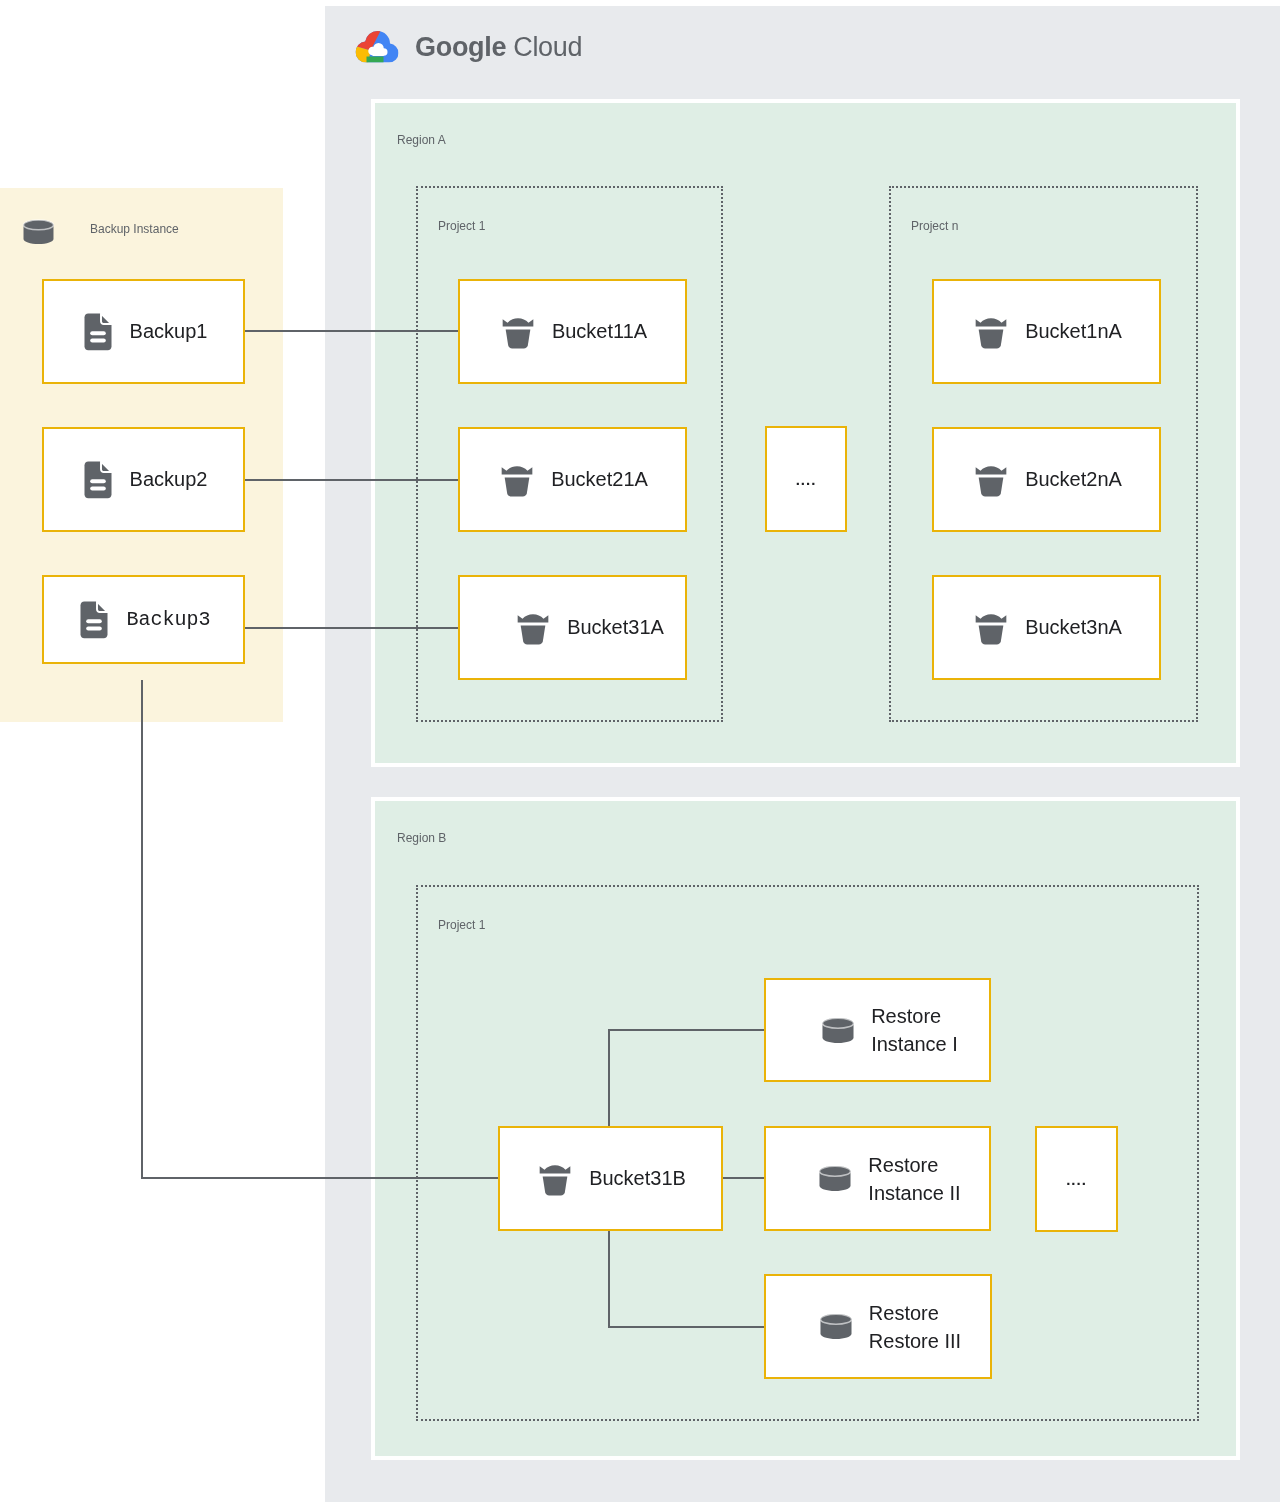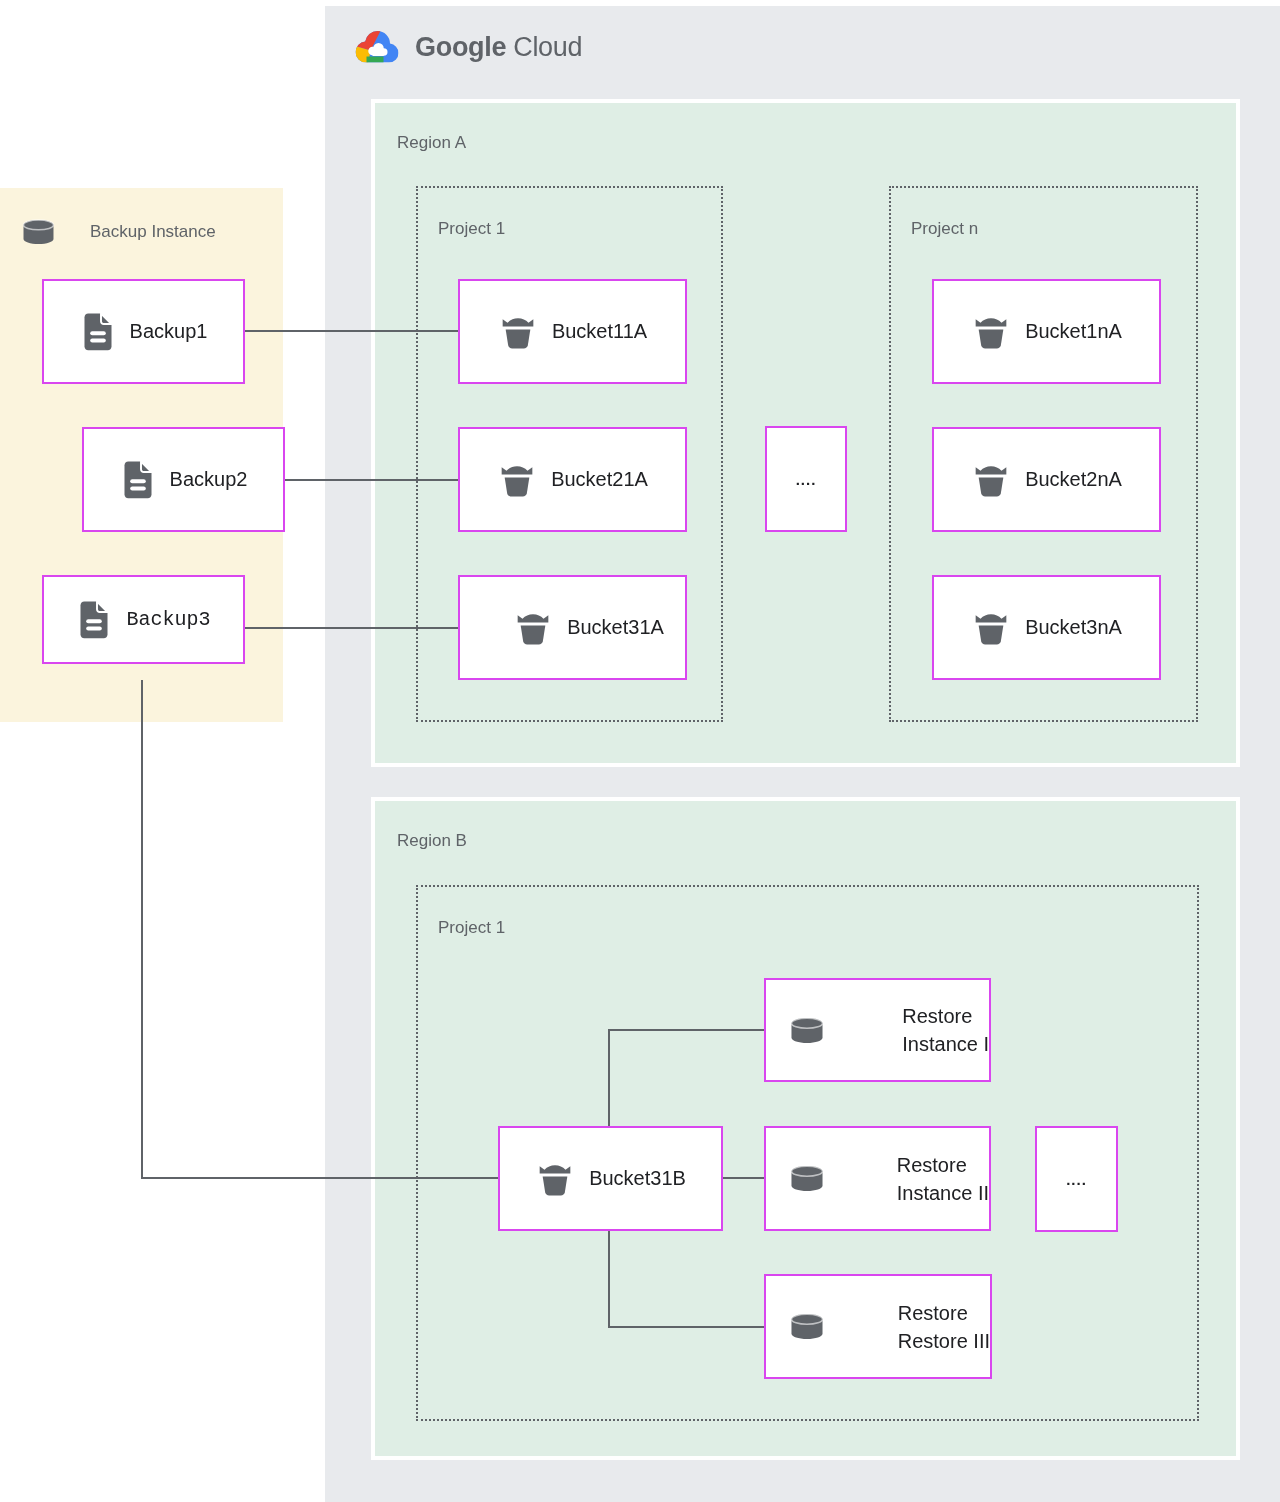--- a/index.html
+++ b/index.html
@@ -11,28 +11,28 @@
 
   .logo { position:absolute; left:352px; top:28px; display:flex; align-items:center; gap:13px; }
   .logo-text { font-size:27px; color:#5F6368; letter-spacing:-0.3px; white-space:nowrap; }
   .logo-text .brand { font-weight:600; }
   .logo-text .product { font-weight:400; margin-left:7px; }
 
   .region { position:absolute; left:371px; width:869px; background:#DFEEE5; border:4px solid #FFFFFF; box-sizing:border-box; }
   .region-a { top:99px;  height:668px; }
   .region-b { top:797px; height:663px; }
 
-  .muted-label { position:absolute; font-size:17px; color:#5F6368; white-space:nowrap; }
+  .muted-label { position:absolute; font-size:12px; color:#5F6368; white-space:nowrap; }
 
   .project { position:absolute; border:2px dotted #5F6368; box-sizing:border-box; }
 
-  .node { position:absolute; background:#FFFFFF; border:2px solid #d946ef; box-sizing:border-box;
+  .node { position:absolute; background:#FFFFFF; border:2px solid #eab308; box-sizing:border-box;
           display:flex; align-items:center; justify-content:center; gap:14px; z-index:3; }
   .node-label { font-size:20px; color:#202124; white-space:nowrap; }
-  .restore-node { justify-content:space-between; padding-left:22px; }
+  .restore-node { justify-content:center; padding-left:22px; }
   .restore-node .node-label .line { display:block; line-height:28px; }
   .dots { font-size:15px; font-weight:700; color:#202124; letter-spacing:1px; }
 
   .connector { position:absolute; background:#5F6368; z-index:2; }
 
   .ic { display:flex; align-items:center; }
   .hidden-defs { position:absolute; width:0; height:0; overflow:hidden; }
 </style>
 </head>
 <body>
@@ -117,21 +117,21 @@
   <div class="connector" style="left:608px; top:1326px; width:156px; height:2px;"></div>
 
   <div class="node" style="left:42px; top:279px; width:203px; height:105px;">
     <span class="ic">
         <svg width="36" height="39" viewBox="0 0 24 26">
           <use href="#sym-doc"></use>
         </svg>
       </span>
     <span class="node-label">Backup1</span>
   </div>
-  <div class="node" style="left:42px; top:427px; width:203px; height:105px;margin-left:40px;">
+  <div class="node" style="left:42px; top:427px; width:203px; height:105px;">
     <span class="ic">
         <svg width="36" height="39" viewBox="0 0 24 26">
           <use href="#sym-doc"></use>
         </svg>
       </span>
     <span class="node-label">Backup2</span>
   </div>
   <div class="node" style="left:42px; top:575px; width:203px; height:89px;font-family:Liberation Mono, monospace;">
     <span class="ic">
         <svg width="36" height="39" viewBox="0 0 24 26">

